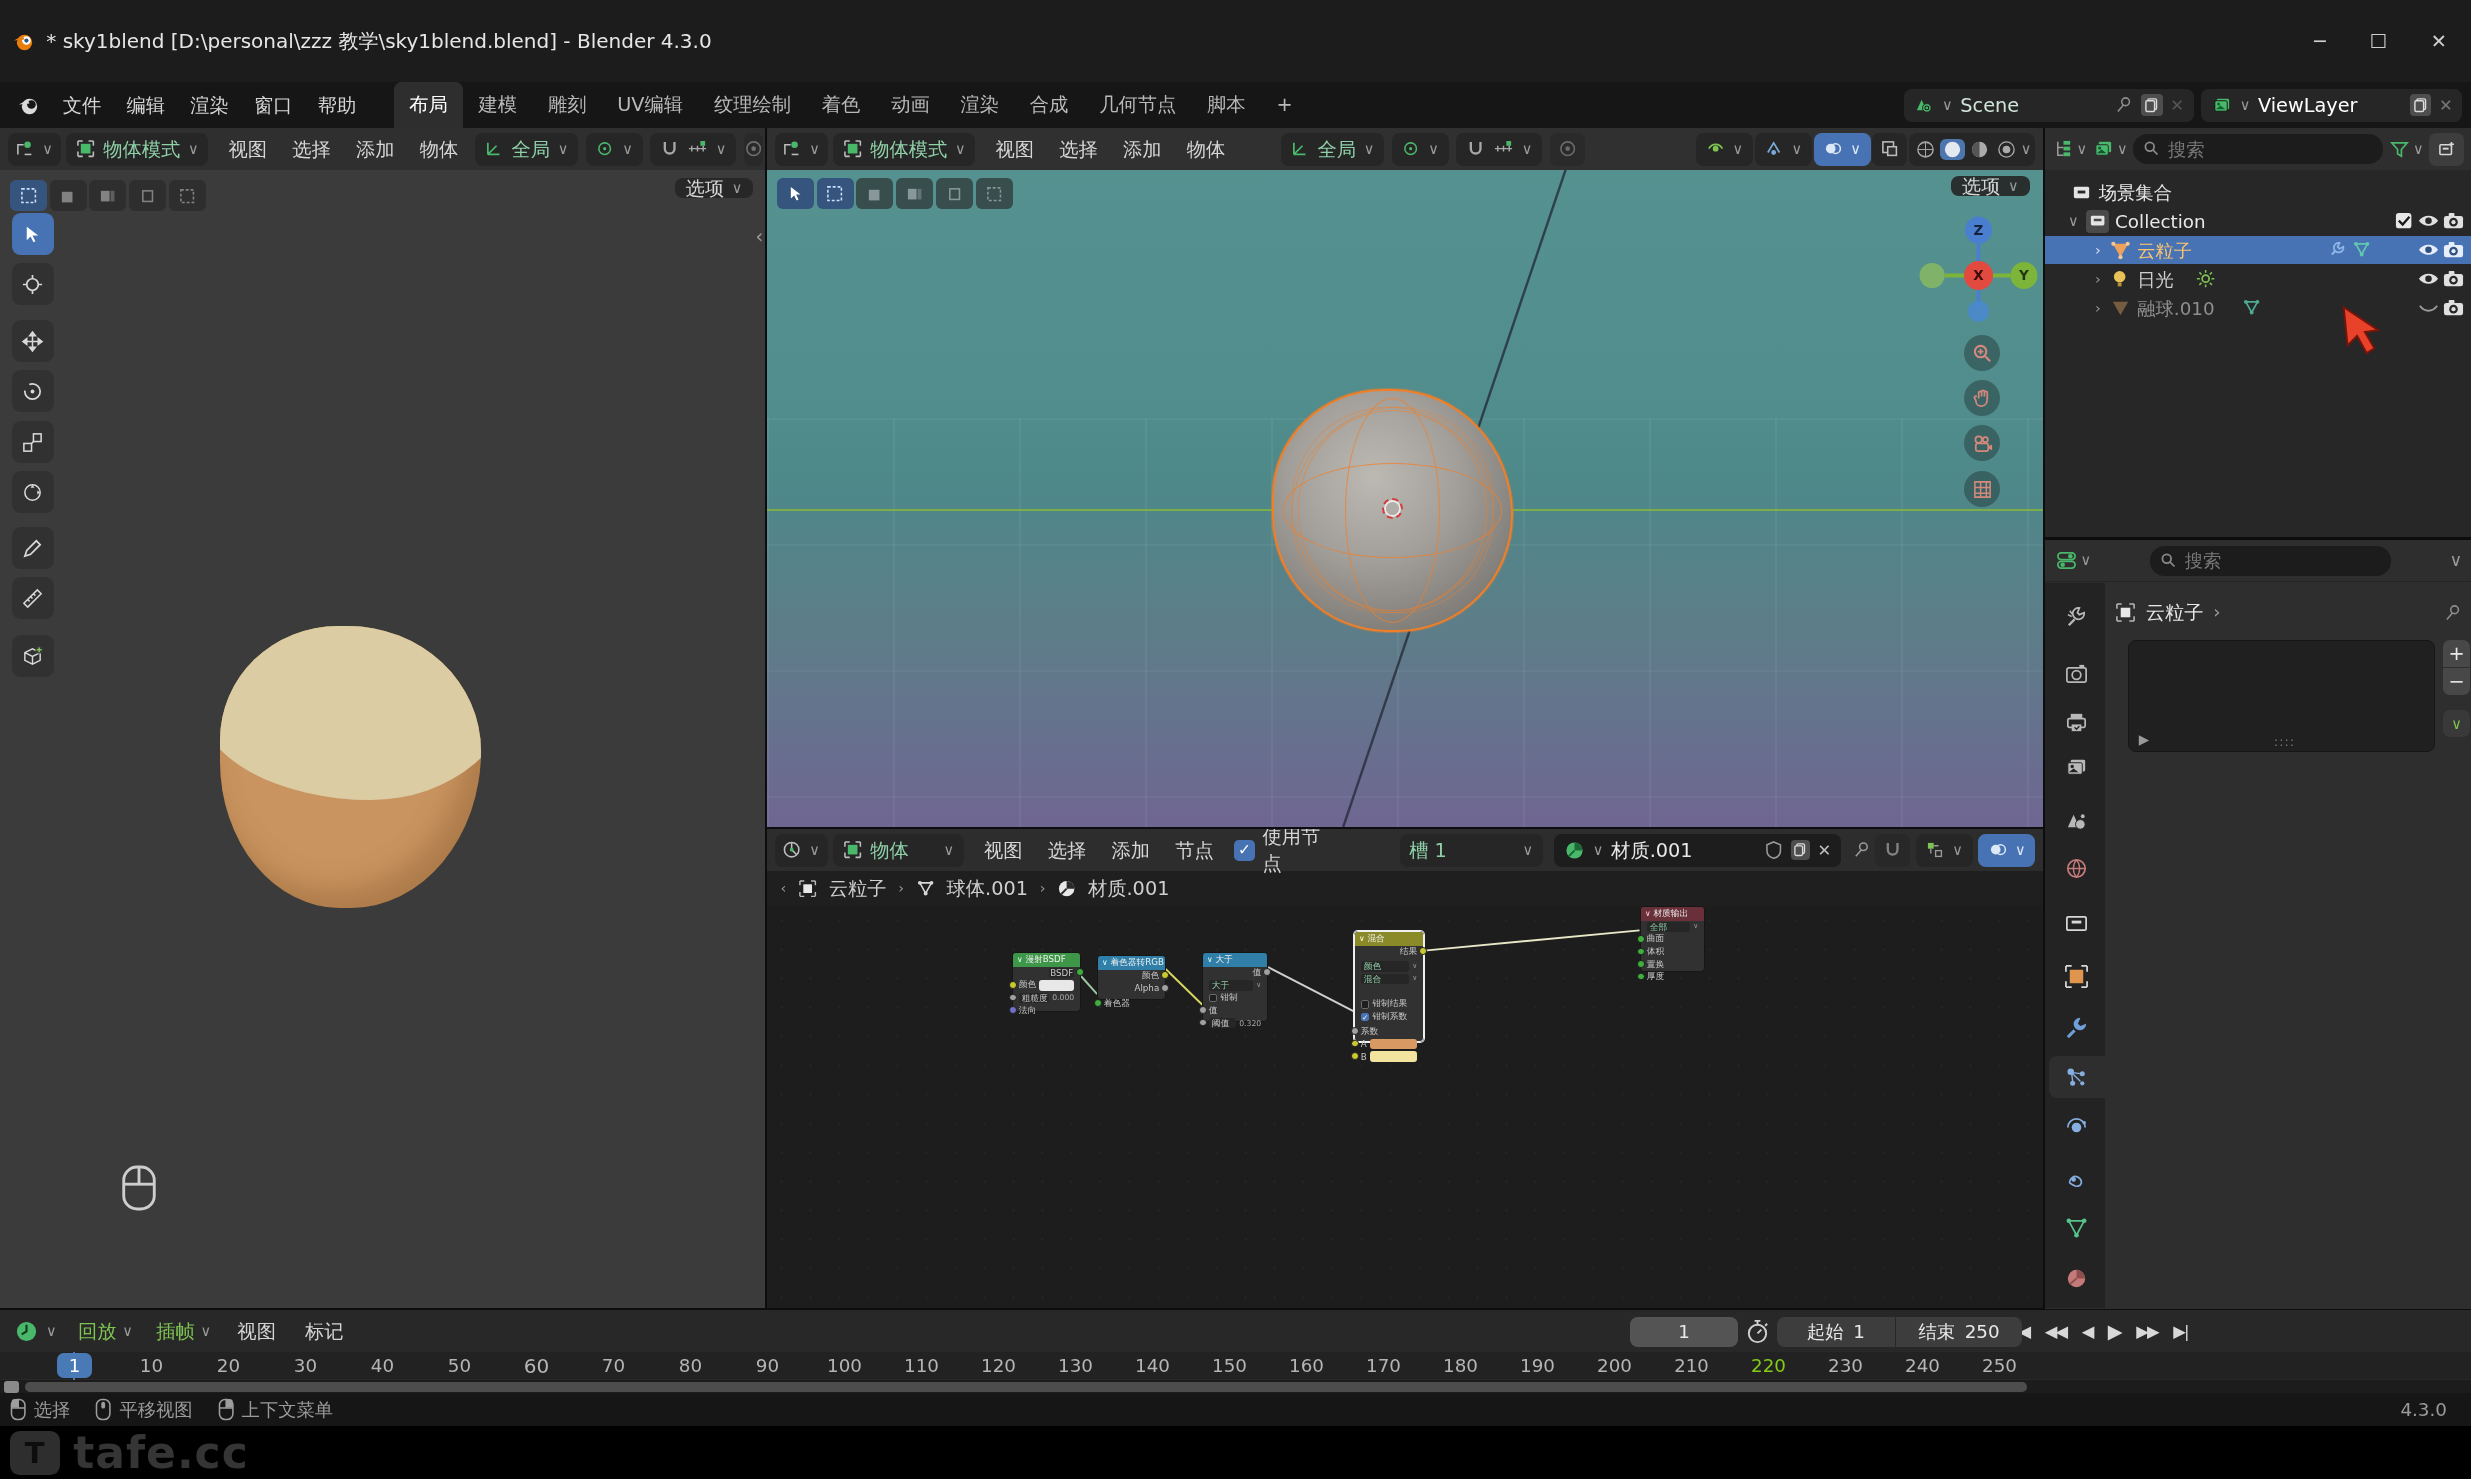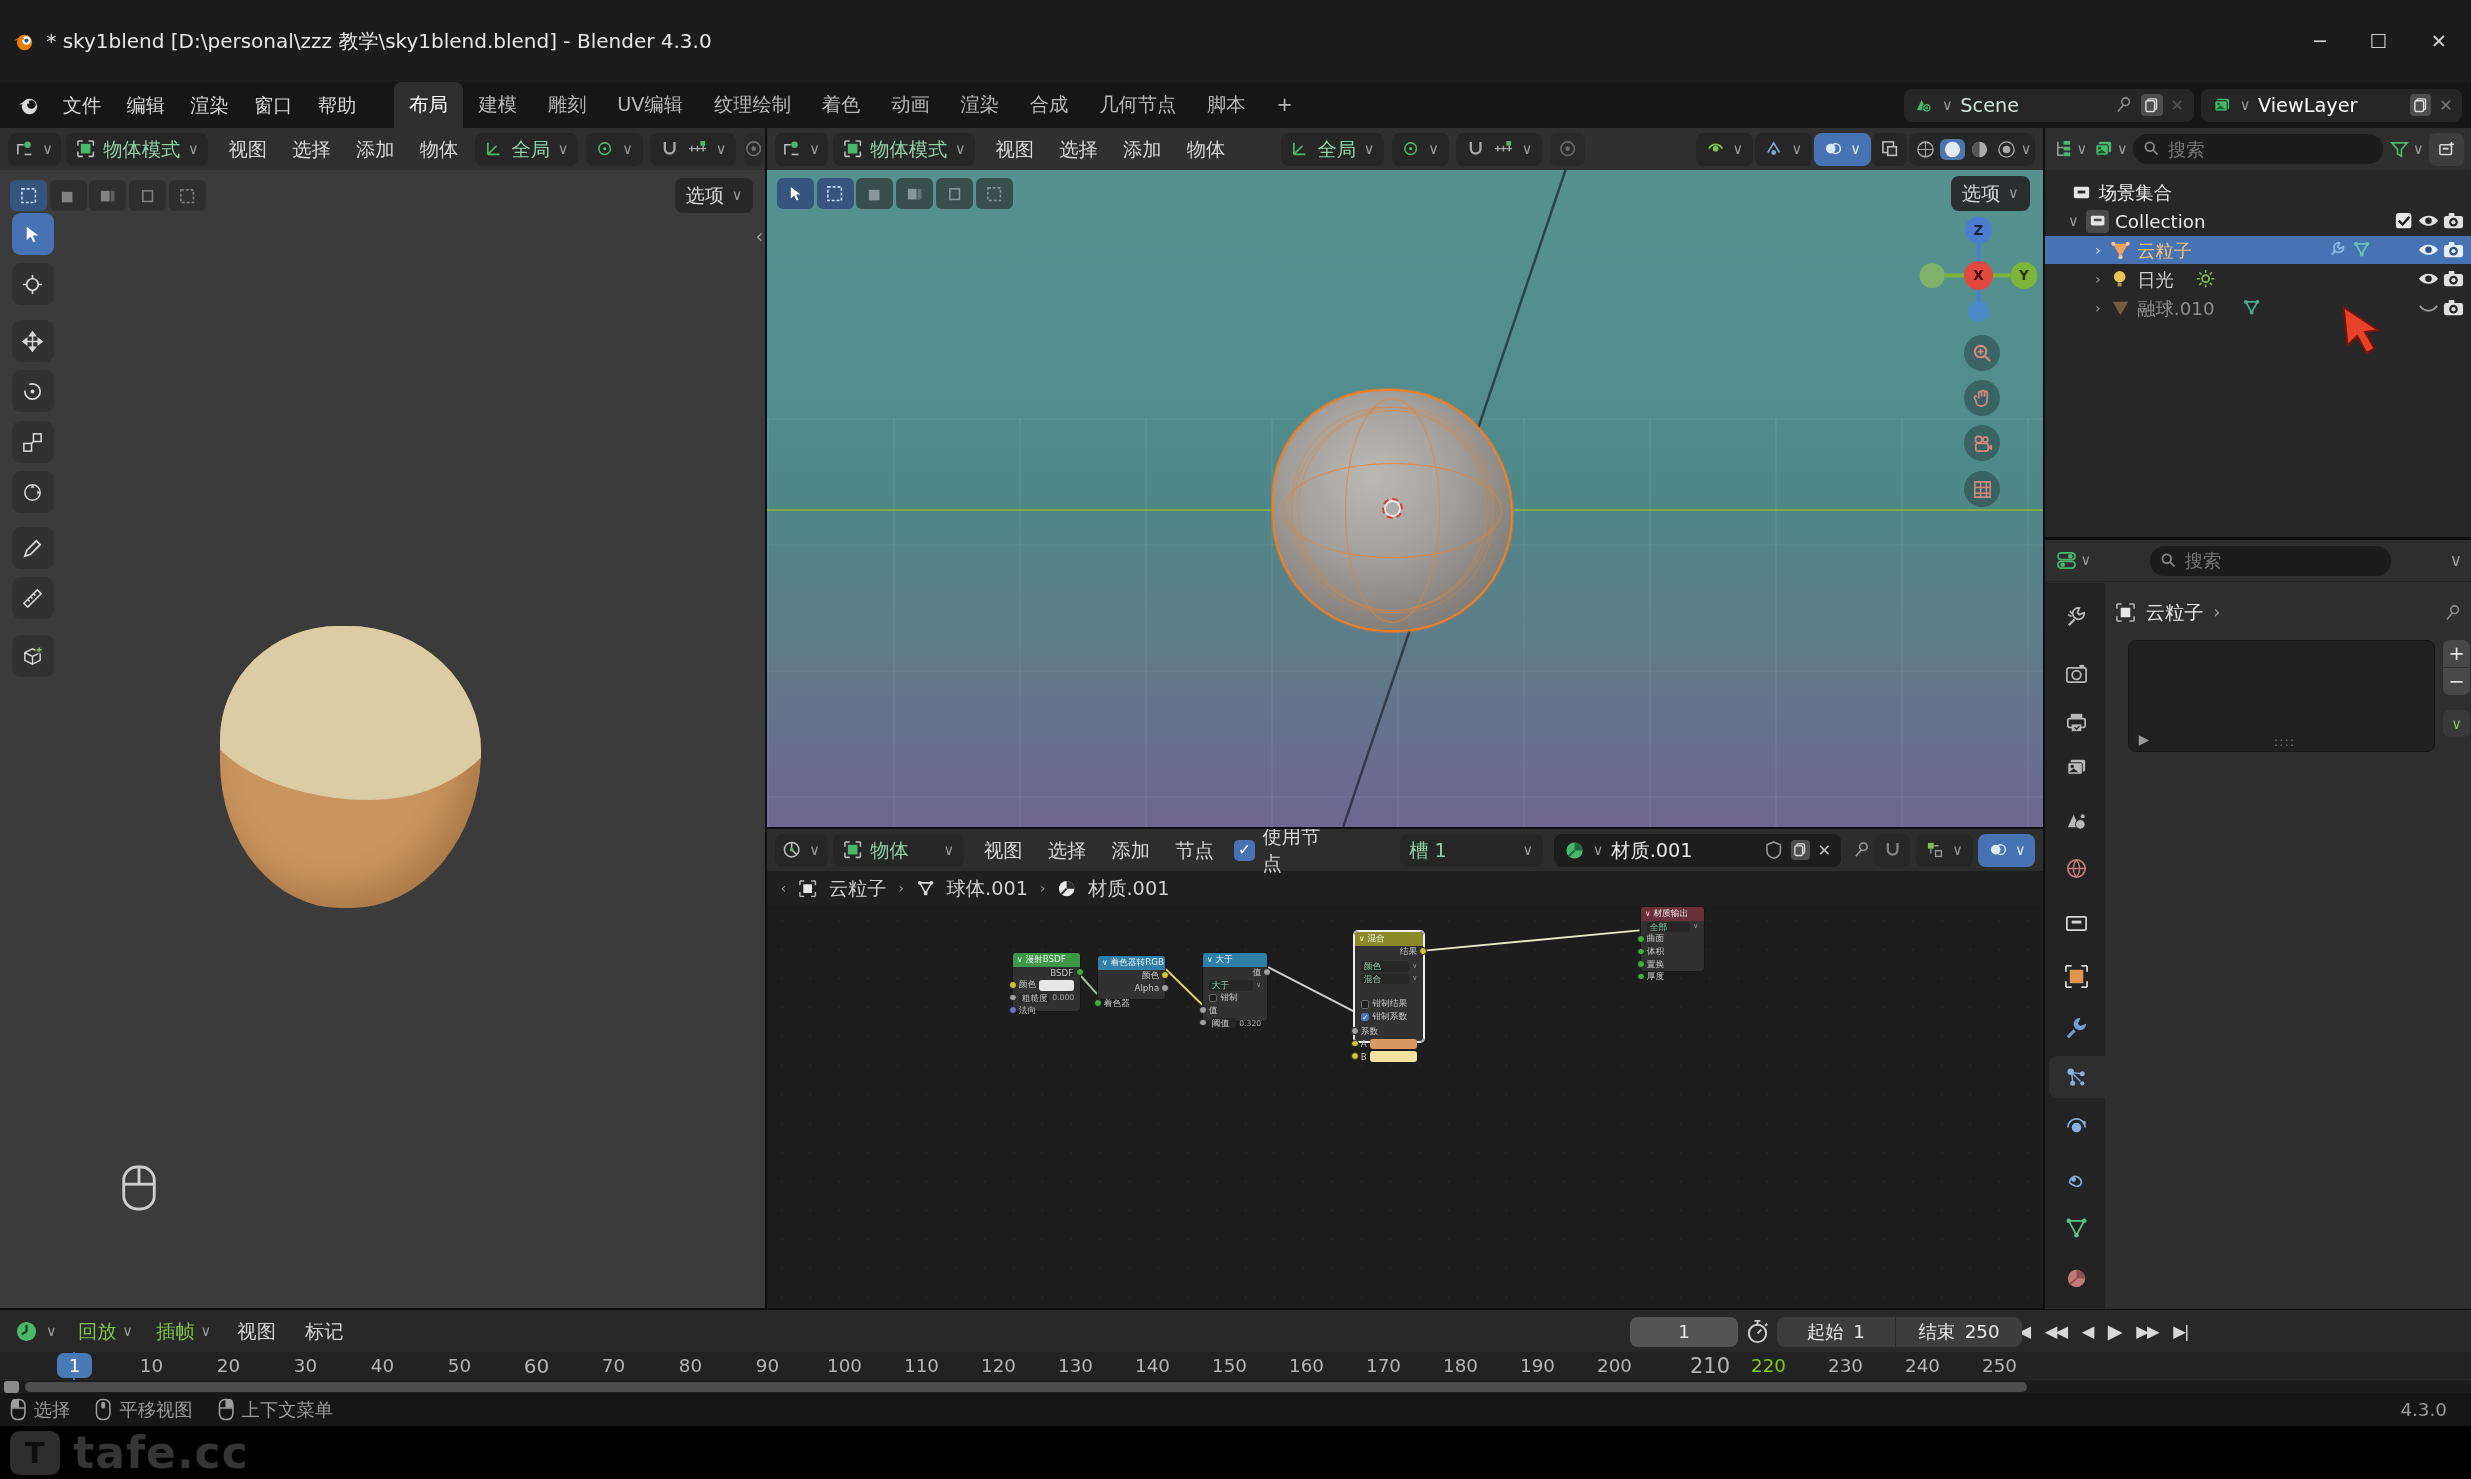--- a/index.html
+++ b/index.html
@@ -12,21 +12,21 @@
 .ehdr{position:absolute;left:0;right:0;top:0;height:42px;background:#2f2f2f;display:flex;align-items:center;gap:1.9px;padding:0 7.7px;z-index:5}
 .menu-item{font-size:19.3px;color:#d5d5d5;padding:0 12.6px;height:33px;line-height:33px;border-radius:5.8px;white-space:nowrap}
 .dd{background:#262626;border-radius:7.7px;height:33px;display:flex;align-items:center;padding:0 9.7px;gap:7.7px;font-size:19.3px;white-space:nowrap}
 .chev{font-size:14.5px;color:#9a9a9a;line-height:1}
 .green{color:#7ec352}
 .icbox{width:35px;height:33px;background:#262626;border-radius:6.8px;display:flex;align-items:center;justify-content:center}
 .tool-btn{position:absolute;width:42px;height:42px;border-radius:8.7px;background:rgba(48,48,48,.85);display:flex;align-items:center;justify-content:center}
 .tool-btn.active{background:#4772b3}
 .selmode{width:37px;height:31px;border-radius:5.8px;background:rgba(40,40,40,.85);display:flex;align-items:center;justify-content:center;margin-right:2.9px}
 .selmode.active{background:#35547e}
-.options{position:absolute;background:rgba(38,38,38,.92);border-radius:7.7px;height:35px;display:flex;align-items:center;gap:7.7px;padding:0 11px;font-size:19.3px;color:#d5d5d5;z-index:6}
+.options{position:absolute;background:rgba(38,38,38,.92);border-radius:7.7px;height:20px;display:flex;align-items:center;gap:7.7px;padding:0 11px;font-size:19.3px;color:#d5d5d5;z-index:6}
 .navbtn{position:absolute;width:36px;height:36px;border-radius:50%;background:rgba(30,52,52,.45);display:flex;align-items:center;justify-content:center}
 .ol-row{position:absolute;left:0;right:0;height:28px;display:flex;align-items:center;font-size:18.3px;color:#cfcfcf}
 .ol-ic{width:23px;height:23px;display:flex;align-items:center;justify-content:center;margin-right:5.8px;flex:none}
 .searchbox{background:#1c1c1c;border-radius:14.5px;height:30px;display:flex;align-items:center;padding:0 9.7px;gap:7.7px;color:#777;font-size:18.3px}
 .ptab{position:absolute;left:7.7px;width:48px;height:42px;display:flex;align-items:center;justify-content:center;border-radius:7.7px 0 0 7.7px}
 .ptab.active{background:#2e2e2e;left:3.9px;width:56px}
 .node{position:absolute;background:rgba(50,50,50,.96);border:1px solid #161616;border-radius:3.9px;font-size:8.7px;color:#c9c9c9;z-index:3}
 .node.selected{border:1px solid #efefef;box-shadow:0 0 0 1px #efefef}
 .nh{height:13.5px;border-radius:2.9px 2.9px 0 0;display:flex;align-items:center;padding:0 3.9px;gap:2.9px;color:#eee;font-size:8.7px;white-space:nowrap;overflow:hidden}
 .nrow{display:flex;align-items:center;padding:0 5.8px;position:relative;height:12.6px;gap:2.9px;white-space:nowrap}
@@ -1170,21 +1170,21 @@
           <span style="width:77px;text-align:center;font-size:18.3px;color:#b5b5b5;flex:none">110</span>
           <span style="width:77px;text-align:center;font-size:18.3px;color:#b5b5b5;flex:none">120</span>
           <span style="width:77px;text-align:center;font-size:18.3px;color:#b5b5b5;flex:none">130</span>
           <span style="width:77px;text-align:center;font-size:18.3px;color:#b5b5b5;flex:none">140</span>
           <span style="width:77px;text-align:center;font-size:18.3px;color:#b5b5b5;flex:none">150</span>
           <span style="width:77px;text-align:center;font-size:18.3px;color:#b5b5b5;flex:none">160</span>
           <span style="width:77px;text-align:center;font-size:18.3px;color:#b5b5b5;flex:none">170</span>
           <span style="width:77px;text-align:center;font-size:18.3px;color:#b5b5b5;flex:none">180</span>
           <span style="width:77px;text-align:center;font-size:18.3px;color:#b5b5b5;flex:none">190</span>
           <span style="width:77px;text-align:center;font-size:18.3px;color:#b5b5b5;flex:none">200</span>
-          <span style="width:77px;text-align:right;font-size:21px;color:#b5b5b5;flex:none">210</span>
+          <span style="width:77px;text-align:center;font-size:18px;color:#b5b5b5;flex:none">210</span>
           <span style="width:77px;text-align:center;font-size:18.3px;color:#84cc16;flex:none">220</span>
           <span style="width:77px;text-align:center;font-size:18.3px;color:#b5b5b5;flex:none">230</span>
           <span style="width:77px;text-align:center;font-size:18.3px;color:#b5b5b5;flex:none">240</span>
           <span style="width:77px;text-align:center;font-size:18.3px;color:#b5b5b5;flex:none">250</span>
         </div>
       <div class="abs" style="left:73px;top:0;width:1.9px;height:41px;background:#4a7ab5"></div>
       <div class="abs" style="left:57px;top:1px;width:35px;height:25px;background:#4a7ab5;border-radius:6.8px;color:#fff;font-size:18.3px;display:flex;align-items:center;justify-content:center">
           <span>1</span>
         </div>
     </div>

